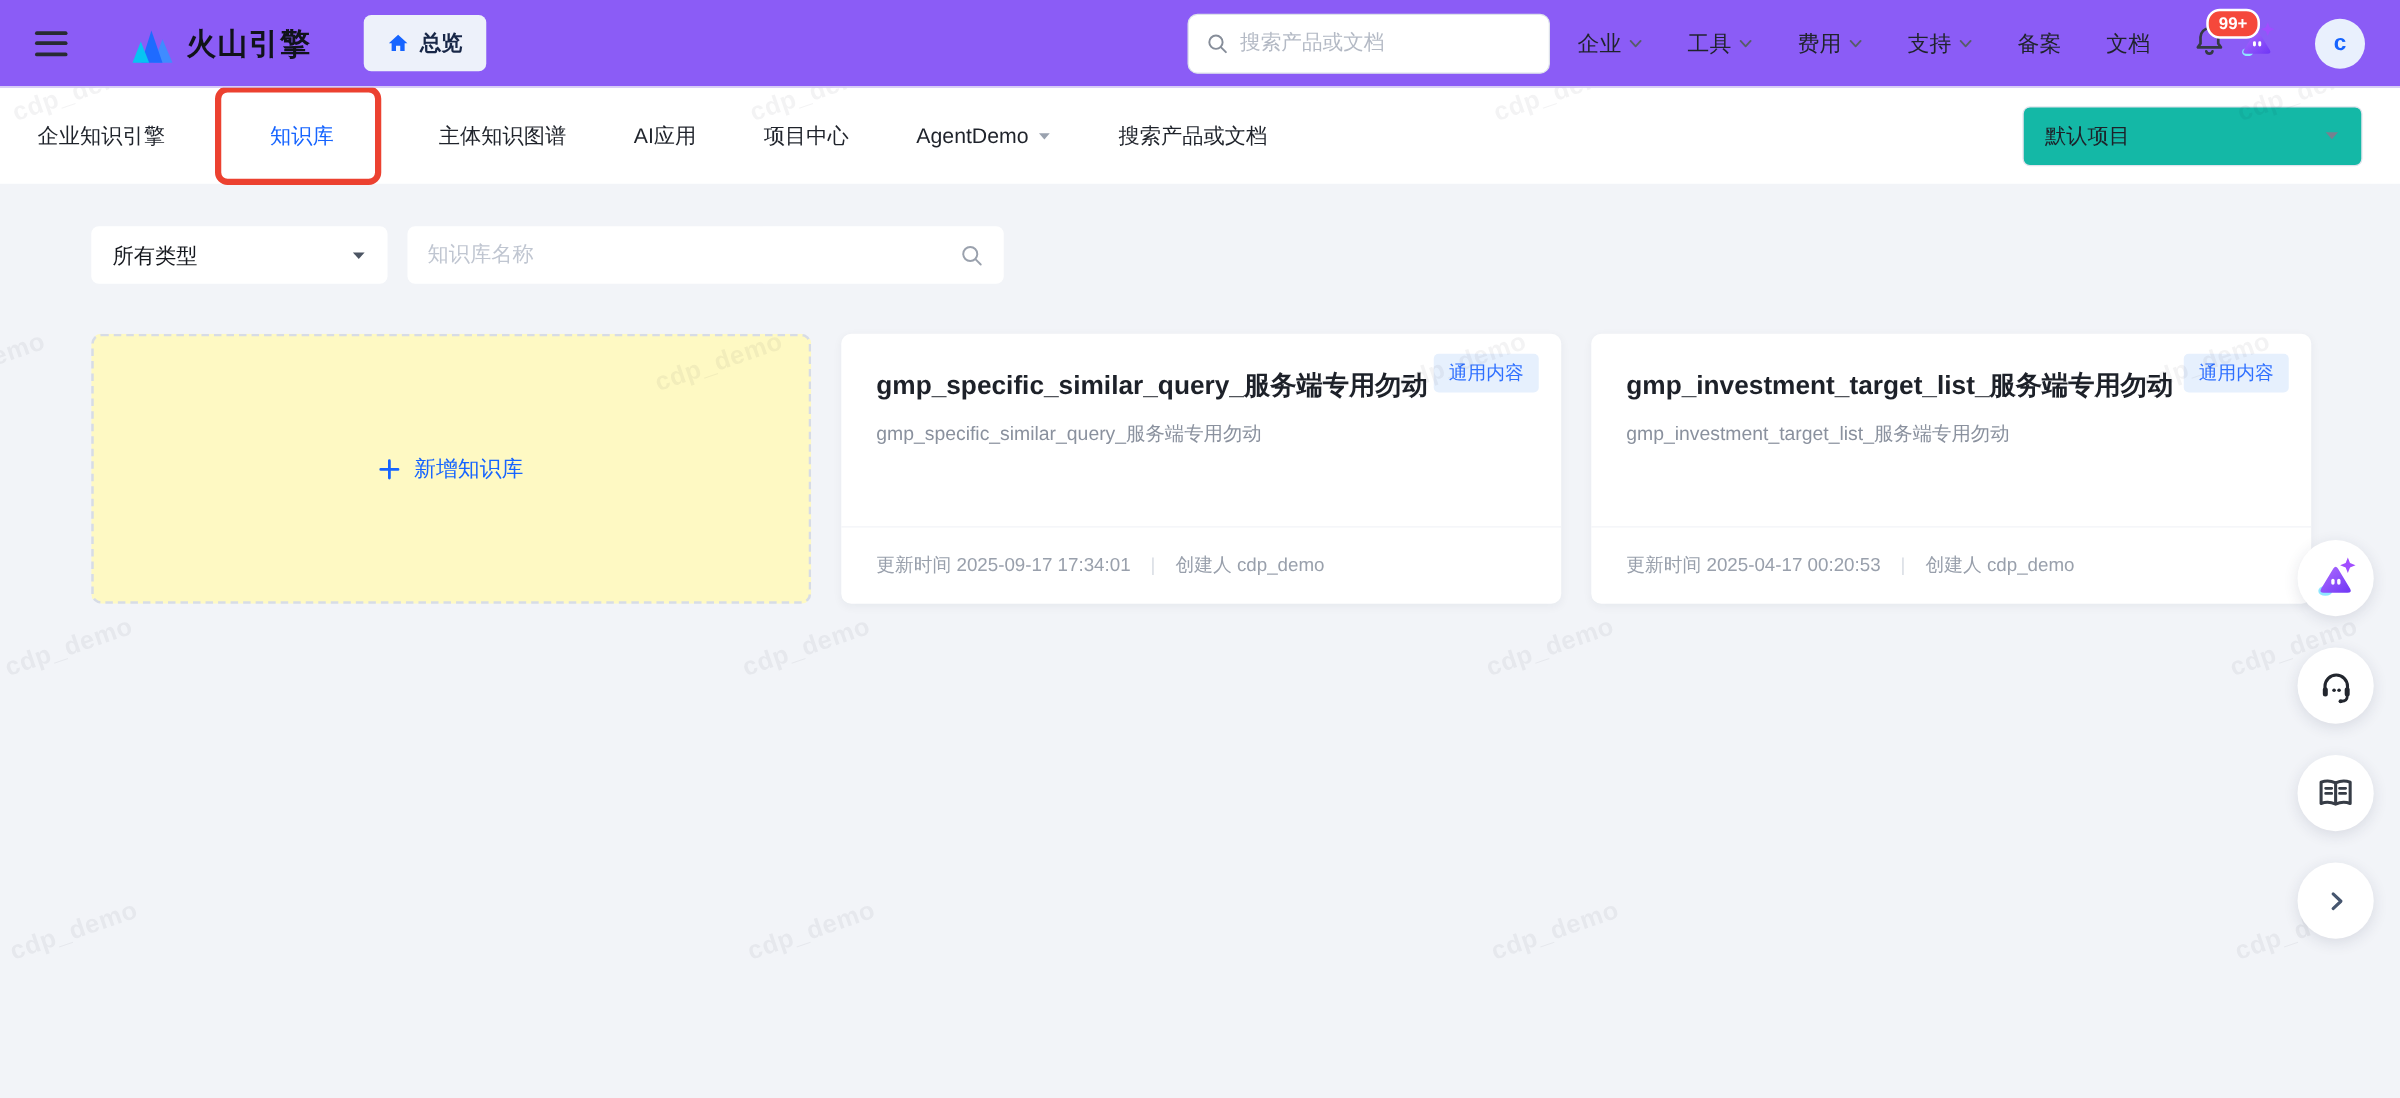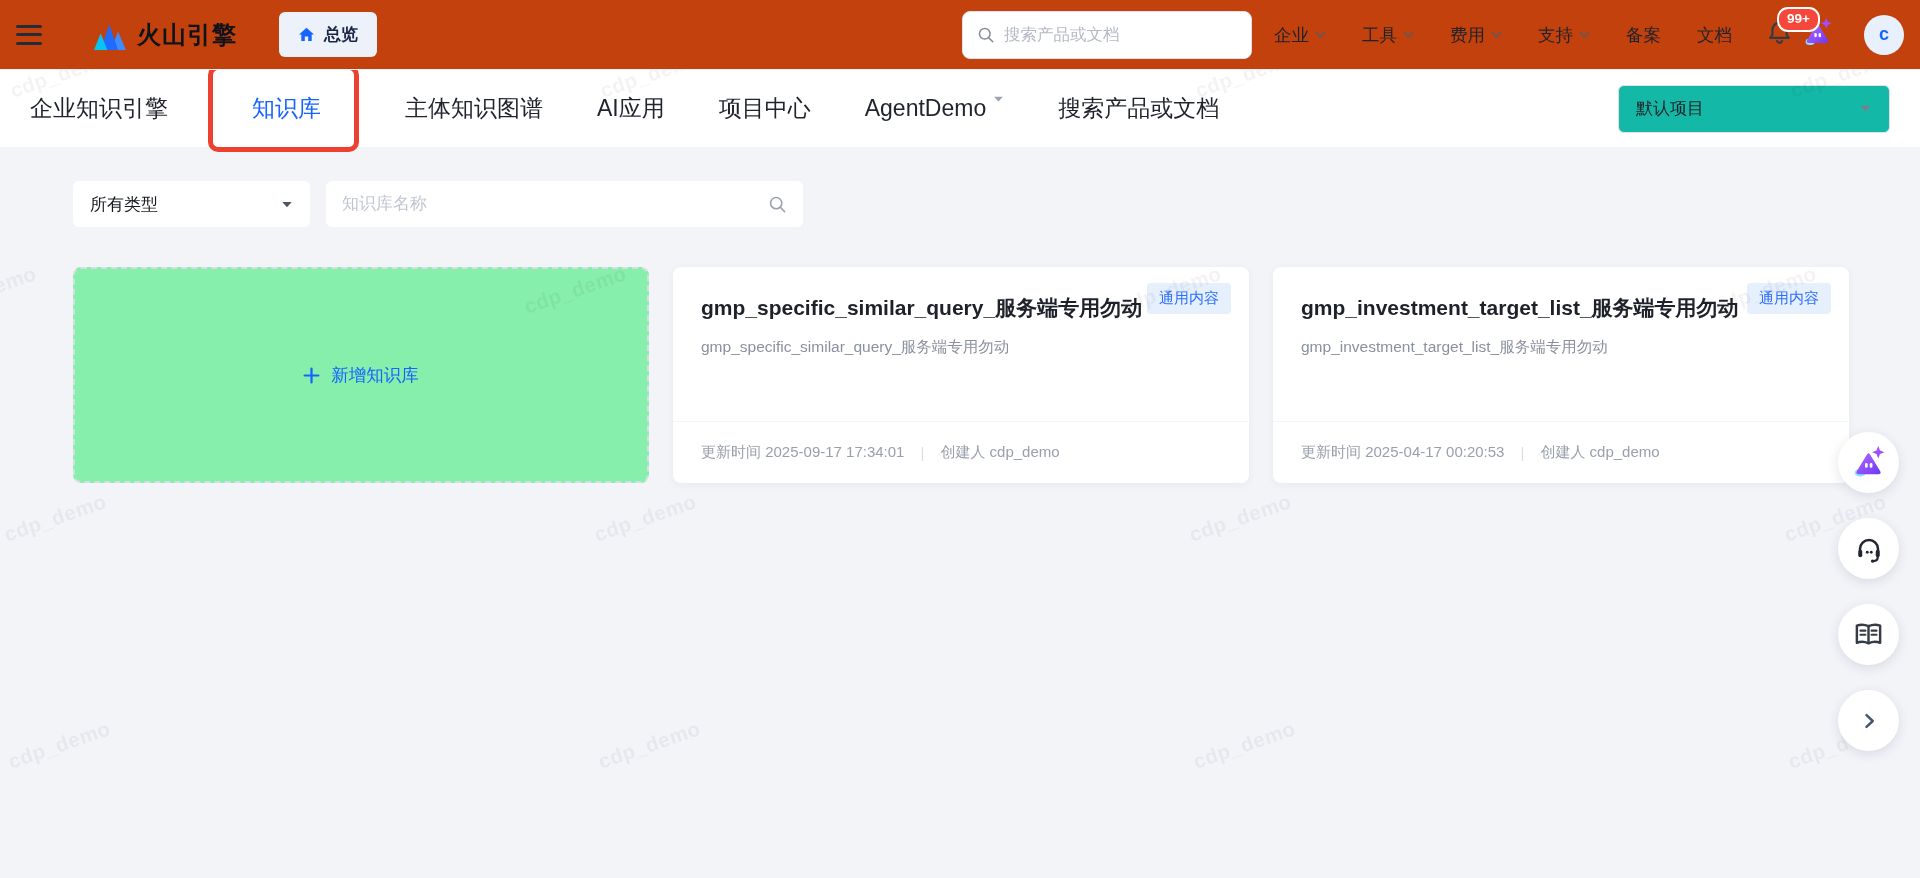--- a/index.html
+++ b/index.html
@@ -1,55 +1,55 @@
 <!DOCTYPE html>
 <html><head>
 <meta charset="utf-8">
 <style>
   * { margin:0; padding:0; box-sizing:border-box; }
   html,body { width:1920px; height:878px; overflow:hidden; }
   body { font-family:"Liberation Sans","DejaVu Sans",sans-serif; background:#f2f4f8; position:relative; color:#1d2129; }
 
   
-  .header { position:relative; z-index:60; height:70px; background:#c2410c; display:flex; align-items:center; padding:0 16px; border-bottom:1px solid #f1f2f6; }
+  .header { position:relative; z-index:60; height:70px; background:#8b5cf6; display:flex; align-items:center; padding:0 28px; border-bottom:1px solid #f1f2f6; }
   .hamburger { width:26px; height:20px; display:flex; flex-direction:column; justify-content:space-between; cursor:pointer; }
   .hamburger span { display:block; height:3px; background:#272b33; border-radius:2px; }
   .logo { display:flex; align-items:center; margin-left:50px; gap:9px; }
   .logo-text { font-size:24px; font-weight:700; color:#10131a; letter-spacing:1px; }
   .overview-pill { margin-left:42px; display:flex; align-items:center; gap:9px; background:#edf1fa; border-radius:6px; padding:11px 19px; cursor:pointer; }
   .overview-pill .txt { font-size:17px; font-weight:700; color:#182747; }
   .hsearch { margin-left:auto; width:290px; height:48px; border:1.5px solid #dde2ea; border-radius:8px; display:flex; align-items:center; padding:0 14px; gap:9px; background:#fff; }
   .hsearch input { border:0; outline:0; flex:1; font-size:16.5px; font-family:inherit; color:#1d2129; background:transparent; }
   .hsearch input::placeholder { color:#b4bac5; }
   .hnav { display:flex; align-items:center; gap:36px; margin-left:22px; }
   .hnav-item { display:flex; align-items:center; gap:6px; font-size:17.5px; color:#1f232b; cursor:pointer; white-space:nowrap; }
   .bell-wrap { position:relative; margin-left:34px; cursor:pointer; }
   .badge-99 { position:absolute; top:-12px; left:11px; background:#f5483b; color:#fff; font-size:13.5px; font-weight:700; border-radius:11px; padding:2px 8px; line-height:1.25; border:2px solid #fff; }
   .ai-head { margin-left:8px; cursor:pointer; }
   .avatar { margin-left:30px; width:40px; height:40px; border-radius:50%; background:#e9f0fd; display:flex; align-items:center; justify-content:center; color:#1664ff; font-size:18px; font-weight:700; cursor:pointer; }
 
   
   .subnav { position:relative; z-index:3; height:77px; background:#fff; display:flex; align-items:center; padding:0 30px; }
   .snav-items { display:flex; align-items:center; gap:54px; }
-  .snav-item { position:relative; display:flex; align-items:flex-start; gap:7px; font-size:23px; color:#1f232b; cursor:pointer; white-space:nowrap; }
+  .snav-item { position:relative; display:flex; align-items:center; gap:7px; font-size:17px; color:#1f232b; cursor:pointer; white-space:nowrap; }
   .snav-item.active { color:#1664ff; margin:0 30px; }
   .ann-box { position:absolute; left:-44px; right:-38px; top:-28px; bottom:-28px; border:5px solid #ec4130; border-radius:10px; pointer-events:none; z-index:70; }
   .proj-select { margin-left:auto; width:272px; height:48px; background:#14b8a6; border:1.5px solid #e0e3ec; border-radius:6px; display:flex; align-items:center; justify-content:space-between; padding:0 17px; font-size:17px; color:#1d2129; cursor:pointer; }
 
   
   .content { position:relative; padding:34px 0 0 73px; }
   .filter-row { display:flex; gap:16px; }
   .type-select { width:237px; height:46px; background:#fff; border-radius:6px; display:flex; align-items:center; justify-content:space-between; padding:0 17px; font-size:17px; color:#16191f; cursor:pointer; }
   .name-search { width:477px; height:46px; background:#fff; border-radius:6px; display:flex; align-items:center; padding:0 16px; gap:10px; }
   .name-search input { border:0; outline:0; flex:1; font-size:17px; font-family:inherit; color:#1d2129; background:transparent; }
   .name-search input::placeholder { color:#c0c6d1; }
 
   .cards-row { display:flex; gap:24px; margin-top:40px; }
   .card { width:576px; height:216px; border-radius:8px; }
-  .add-card { border:2px dashed #d7dce6; background:#86efac; display:flex; align-items:center; justify-content:center; gap:11px; color:#1664ff; font-size:17.5px; cursor:pointer; }
+  .add-card { border:2px dashed #d7dce6; background:#fef9c3; display:flex; align-items:center; justify-content:center; gap:11px; color:#1664ff; font-size:17.5px; cursor:pointer; }
   .kb-card { position:relative; background:#fff; box-shadow:0 2px 8px rgba(26,34,58,.05); padding:27px 28px 0; cursor:pointer; }
   .kb-title { font-size:21px; font-weight:700; color:#1d2129; white-space:nowrap; overflow:hidden; max-width:520px; }
   .kb-sub { margin-top:15px; font-size:15.5px; color:#8a919e; white-space:nowrap; overflow:hidden; }
   .kb-badge { position:absolute; top:16px; right:18px; background:#e6f0fd; color:#2e6fff; font-size:15px; padding:6px 12px; border-radius:4px; }
   .kb-footer { position:absolute; left:0; right:0; bottom:0; height:62px; border-top:1px solid #f2f4f7; display:flex; align-items:center; padding:0 28px; font-size:15px; color:#99a0ac; }
   .kb-footer .sep { color:#d9dde4; margin:0 16px; }
 
   
   .float-col { position:absolute; z-index:55; top:432px; right:21px; display:flex; flex-direction:column; gap:25px; }
   .float-btn { width:61px; height:61px; border-radius:50%; background:#fff; box-shadow:0 3px 12px rgba(30,40,70,.12); display:flex; align-items:center; justify-content:center; cursor:pointer; }

